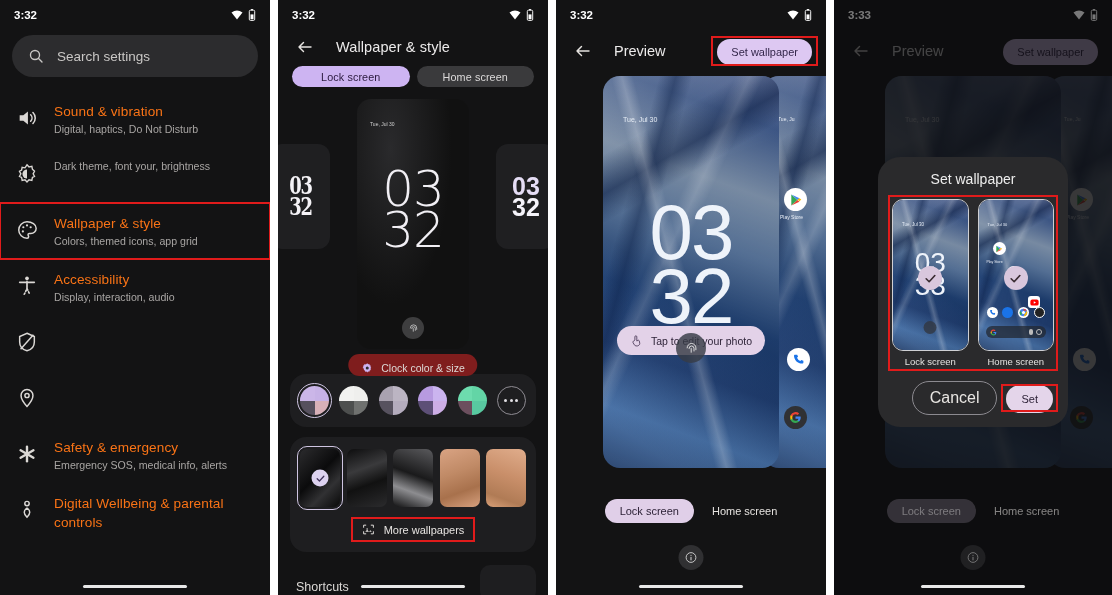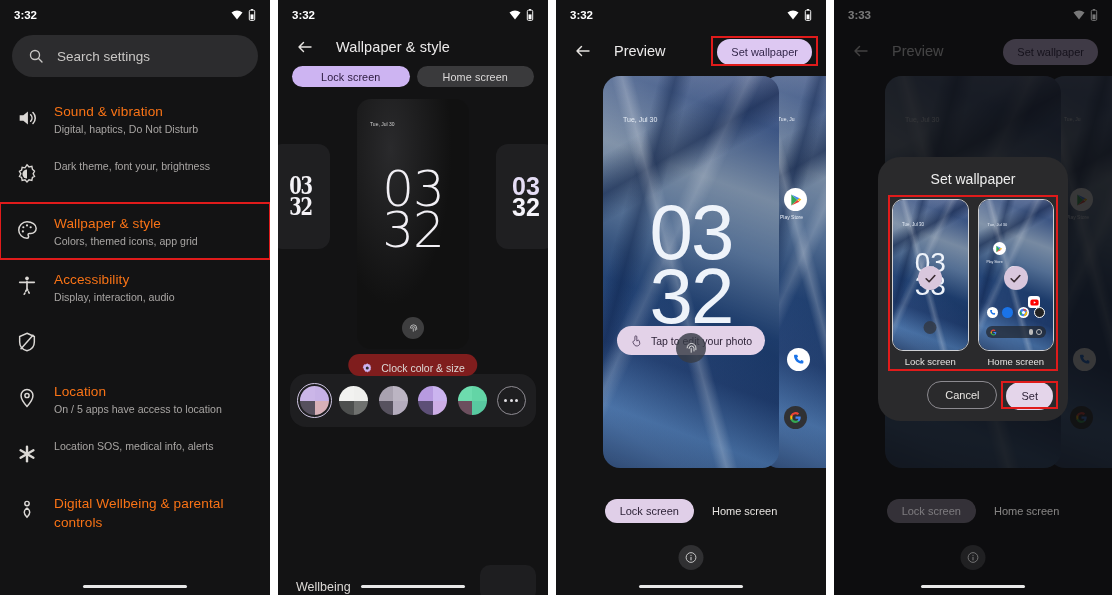--- a/index.html
+++ b/index.html
@@ -222,21 +222,21 @@
     height:152px; border-radius:11px; overflow:hidden; position:relative;
     border:1.5px solid #cfd0d4;
   }
   .dlg-lbl { text-align:center; font-size:9.5px; color:#e4e2e0; margin-top:5px; }
   .dlg-check {
     position:absolute; left:50%; top:52%; transform:translate(-50%,-50%);
     width:24px; height:24px; border-radius:50%; background:#d9c7dd;
     display:flex; align-items:center; justify-content:center;
   }
   .dlg-actions { display:flex; justify-content:flex-end; align-items:center; gap:6px; margin-top:12px; }
-  .btn-cancel { border:1px solid #8c8a90; border-radius:18px; padding:7px 17px; font-size:11px; color:#e8e5e2; }
+  .btn-cancel { border:1px solid #8c8a90; border-radius:18px; padding:7px 17px; font-size:16px; color:#e8e5e2; }
   .btn-set-wrap { position:relative; padding:3px; }
   .btn-set { background:#e4d5ea; color:#2e2338; border-radius:18px; padding:8px 15px; font-size:11px; }
   .btn-hl { outline:2px solid #e01b1b; }
   .dim { opacity:.55; }
   .dim2 { opacity:.4; }
 </style>
 </head>
 <body>
 
 <div class="strip">
@@ -318,36 +318,33 @@
             <path d="M12 2.5 20 6v6c0 5-3.4 8.4-8 9.5C7.4 20.4 4 17 4 12V6z" fill="none" stroke="#e6e3e0" stroke-width="1.6"></path>
             <line x1="5" y1="20" x2="19" y2="4" stroke="#e6e3e0" stroke-width="1.6"></line>
           </svg>
       </div>
 
       <div class="s-row">
         <svg class="s-ico" viewBox="0 0 24 24">
             <path d="M12 2.8c-3.6 0-6.5 2.9-6.5 6.5 0 4.8 6.5 11.9 6.5 11.9s6.5-7.1 6.5-11.9c0-3.6-2.9-6.5-6.5-6.5z" fill="none" stroke="#e6e3e0" stroke-width="1.6"></path>
             <circle cx="12" cy="9.3" r="2.3" fill="none" stroke="#e6e3e0" stroke-width="1.6"></circle>
           </svg>
-        <div class="s-txt">
-          <div class="s-title">Location</div>
-          <div class="s-sub">On / 5 apps have access to location</div>
-        </div>
       </div>
 
       <div class="s-row">
         <svg class="s-ico" viewBox="0 0 24 24">
             <g stroke="#e6e3e0" stroke-width="2.6" stroke-linecap="round">
               <line x1="12" y1="4" x2="12" y2="20"></line>
               <line x1="5" y1="8" x2="19" y2="16"></line>
               <line x1="19" y1="8" x2="5" y2="16"></line>
             </g>
           </svg>
         <div class="s-txt">
-          <div class="s-sub">Location SOS, medical info, alerts</div>
+          <div class="s-title">Safety &amp; emergency</div>
+          <div class="s-sub">Emergency SOS, medical info, alerts</div>
         </div>
       </div>
 
 
       <div class="s-row">
         <svg class="s-ico" viewBox="0 0 24 24">
             <circle cx="12" cy="5" r="2.4" fill="none" stroke="#e6e3e0" stroke-width="1.6"></circle>
             <path d="M12 10c-4 2.5-4 6 0 10 4-4 4-7.5 0-10z" fill="none" stroke="#e6e3e0" stroke-width="1.6"></path>
           </svg>
         <div class="s-txt">
@@ -450,22 +447,47 @@
             <q4 style="background:#58c9a0"></q4>
           </div>
         <div class="sw-more">
           <span class="dot3"></span>
           <span class="dot3"></span>
           <span class="dot3"></span>
         </div>
       </div>
     </div>
 
-
-    <div class="shortcuts-lbl">Wellbeing</div>
+    <div class="card-block">
+      <div class="wp-row">
+        <div class="wp-thumb wp-d1 wp-sel">
+          <div class="wp-check">
+            <svg width="10" height="10" viewBox="0 0 24 24">
+                <path d="M4 12.5l5.5 5.5L20 6.5" fill="none" stroke="#40335c" stroke-width="3" stroke-linecap="round" stroke-linejoin="round"></path>
+              </svg>
+          </div>
+        </div>
+        <div class="wp-thumb wp-d2"></div>
+        <div class="wp-thumb wp-d3"></div>
+        <div class="wp-thumb wp-s1"></div>
+        <div class="wp-thumb wp-s2"></div>
+      </div>
+      <div class="more-wp more-box">
+        <svg width="13" height="13" viewBox="0 0 24 24">
+            <g fill="none" stroke="#e6e3e0" stroke-width="1.8" stroke-linecap="round">
+              <path d="M3 8V4h4M21 8V4h-4M3 16v4h4M21 16v4h-4"></path>
+            </g>
+            <circle cx="9.5" cy="11" r="1.4" fill="#e6e3e0"></circle>
+            <path d="M6 16l3.5-3.5L13 16l2.5-2.5L18 16z" fill="#e6e3e0"></path>
+          </svg>
+        <span>More wallpapers</span>
+      </div>
+    </div>
+
+    <div class="shortcuts-lbl">Shortcuts</div>
     <div class="shortcut-card"></div>
     <div class="homebar"></div>
   </div>
 
   <div class="panel">
     <div class="statusbar">
       <span>3:32</span>
       <span class="status-icons">
         <svg class="wifi-ico" viewBox="0 0 24 20">
             <path d="M12 19 1 5 A19 19 0 0 1 23 5 Z" fill="#fff"></path>

